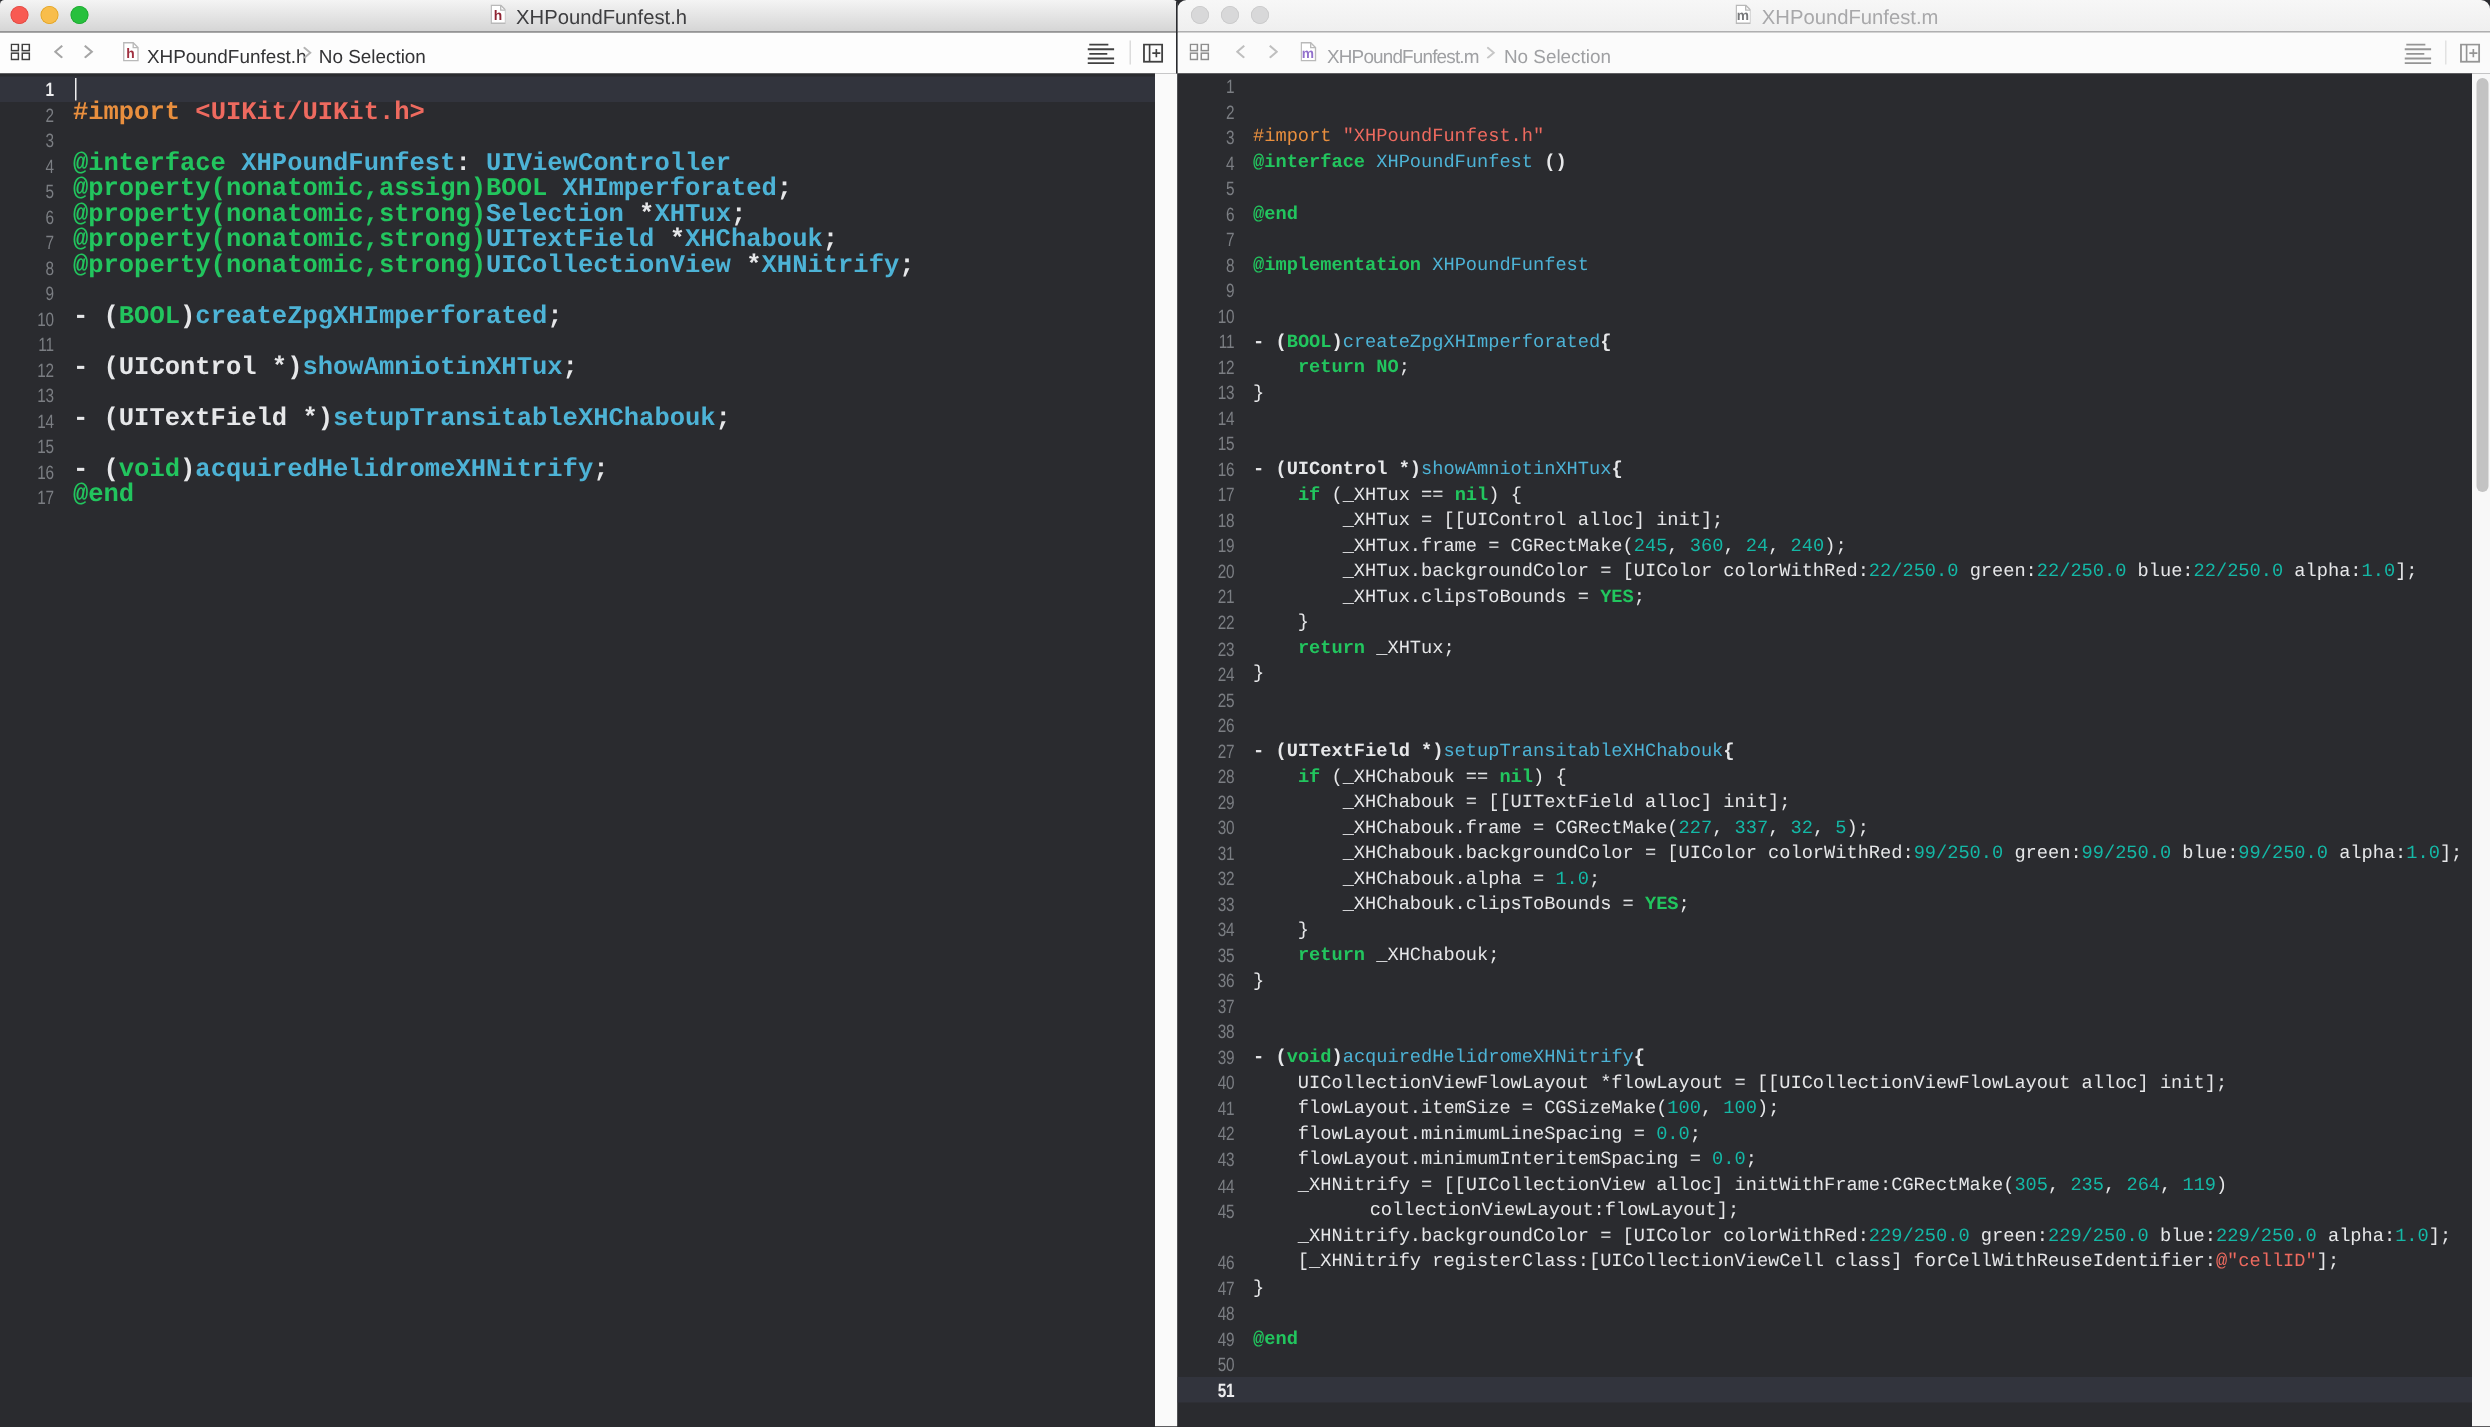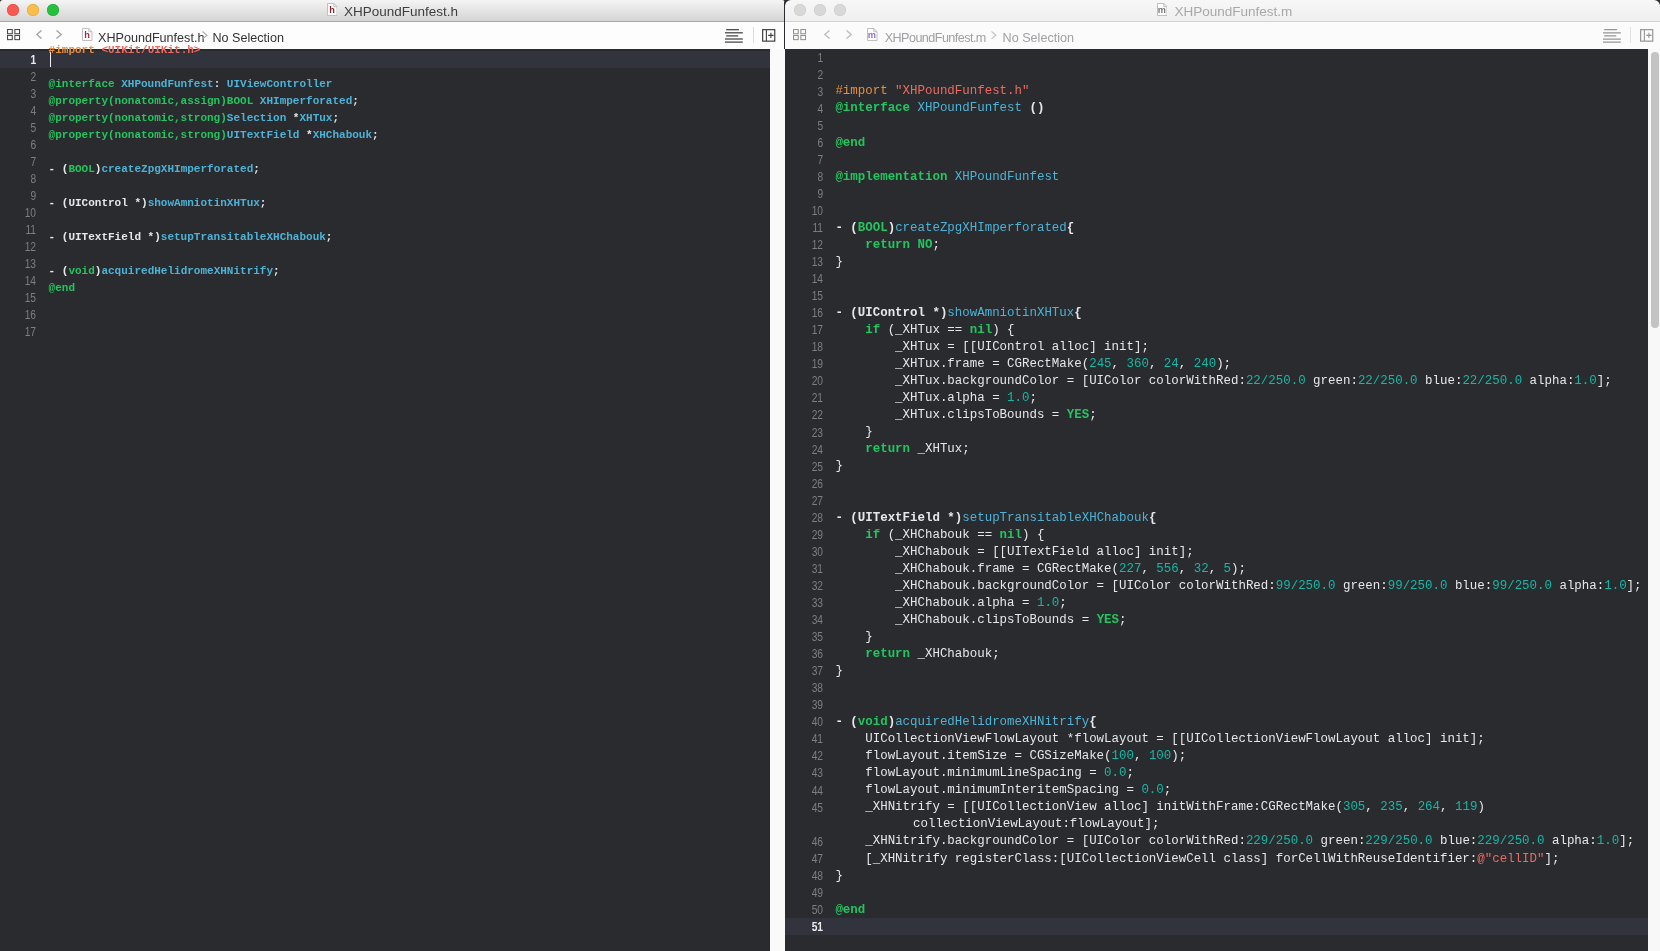--- a/index.html
+++ b/index.html
@@ -94,27 +94,28 @@
       <div class="row"><span class="g">9</span></div>
       <div class="row"><span class="g">10</span></div>
       <div class="row"><span class="g">11</span></div>
       <div class="row"><span class="g">12</span></div>
       <div class="row"><span class="g">13</span></div>
       <div class="row"><span class="g">14</span></div>
       <div class="row"><span class="g">15</span></div>
       <div class="row"><span class="g">16</span></div>
       <div class="row"><span class="g">17</span></div>
     </div>
-  <div class="code" style="left:48.6px;top:42px;font-size:11px;line-height:17px;font-weight:bold;color:#e6e7e9">
+  <div class="code" style="left:48.6px;top:67px;font-size:17px;line-height:17px;font-weight:bold;color:#e6e7e9">
       <div class="row"><span class="o">#import</span> <span class="s">&lt;UIKit/UIKit.h&gt;</span></div>
       <div class="row">&nbsp;</div>
       <div class="row"><span class="k">@interface</span><span class="t"> XHPoundFunfest</span>:<span class="t"> UIViewController</span></div>
       <div class="row"><span class="k">@property(nonatomic,assign)BOOL</span><span class="t"> XHImperforated</span>;</div>
       <div class="row"><span class="k">@property(nonatomic,strong)</span><span class="t">Selection</span> *<span class="t">XHTux</span>;</div>
       <div class="row"><span class="k">@property(nonatomic,strong)</span><span class="t">UITextField</span> *<span class="t">XHChabouk</span>;</div>
+      <div class="row"><span class="k">@property(nonatomic,strong)</span><span class="t">UICollectionView</span> *<span class="t">XHNitrify</span>;</div>
       <div class="row">&nbsp;</div>
       <div class="row">- (<span class="k">BOOL</span>)<span class="t">createZpgXHImperforated</span>;</div>
       <div class="row">&nbsp;</div>
       <div class="row">- (UIControl *)<span class="t">showAmniotinXHTux</span>;</div>
       <div class="row">&nbsp;</div>
       <div class="row">- (UITextField *)<span class="t">setupTransitableXHChabouk</span>;</div>
       <div class="row">&nbsp;</div>
       <div class="row">- (<span class="k">void</span>)<span class="t">acquiredHelidromeXHNitrify</span>;</div>
       <div class="row"><span class="k">@end</span></div>
       <div class="row">&nbsp;</div>
@@ -243,31 +244,30 @@
       <div class="row"><span class="b">- (</span><span class="k">BOOL</span><span class="b">)</span><span class="t">createZpgXHImperforated</span><span class="b">{</span></div>
       <div class="row">    <span class="k">return NO</span>;</div>
       <div class="row">}</div>
       <div class="row">&nbsp;</div>
       <div class="row">&nbsp;</div>
       <div class="row"><span class="b">- (UIControl *)</span><span class="t">showAmniotinXHTux</span><span class="b">{</span></div>
       <div class="row">    <span class="k">if</span> (_XHTux == <span class="k">nil</span>) {</div>
       <div class="row">        _XHTux = [[UIControl alloc] init];</div>
       <div class="row">        _XHTux.frame = CGRectMake(<span class="n">245</span>, <span class="n">360</span>, <span class="n">24</span>, <span class="n">240</span>);</div>
       <div class="row">        _XHTux.backgroundColor = [UIColor colorWithRed:<span class="n">22/250.0</span> green:<span class="n">22/250.0</span> blue:<span class="n">22/250.0</span> alpha:<span class="n">1.0</span>];</div>
-      <div class="row">        _XHTux.alpha = <span class="n">1.0</span>;</div>
       <div class="row">        _XHTux.clipsToBounds = <span class="k">YES</span>;</div>
       <div class="row">    }</div>
       <div class="row">    <span class="k">return</span> _XHTux;</div>
       <div class="row">}</div>
       <div class="row">&nbsp;</div>
       <div class="row">&nbsp;</div>
       <div class="row"><span class="b">- (UITextField *)</span><span class="t">setupTransitableXHChabouk</span><span class="b">{</span></div>
       <div class="row">    <span class="k">if</span> (_XHChabouk == <span class="k">nil</span>) {</div>
       <div class="row">        _XHChabouk = [[UITextField alloc] init];</div>
-      <div class="row">        _XHChabouk.frame = CGRectMake(<span class="n">227</span>, <span class="n">556</span>, <span class="n">32</span>, <span class="n">5</span>);</div>
+      <div class="row">        _XHChabouk.frame = CGRectMake(<span class="n">227</span>, <span class="n">337</span>, <span class="n">32</span>, <span class="n">5</span>);</div>
       <div class="row">        _XHChabouk.backgroundColor = [UIColor colorWithRed:<span class="n">99/250.0</span> green:<span class="n">99/250.0</span> blue:<span class="n">99/250.0</span> alpha:<span class="n">1.0</span>];</div>
       <div class="row">        _XHChabouk.alpha = <span class="n">1.0</span>;</div>
       <div class="row">        _XHChabouk.clipsToBounds = <span class="k">YES</span>;</div>
       <div class="row">    }</div>
       <div class="row">    <span class="k">return</span> _XHChabouk;</div>
       <div class="row">}</div>
       <div class="row">&nbsp;</div>
       <div class="row">&nbsp;</div>
       <div class="row"><span class="b">- (</span><span class="k">void</span><span class="b">)</span><span class="t">acquiredHelidromeXHNitrify</span><span class="b">{</span></div>
       <div class="row">    UICollectionViewFlowLayout *flowLayout = [[UICollectionViewFlowLayout alloc] init];</div>

